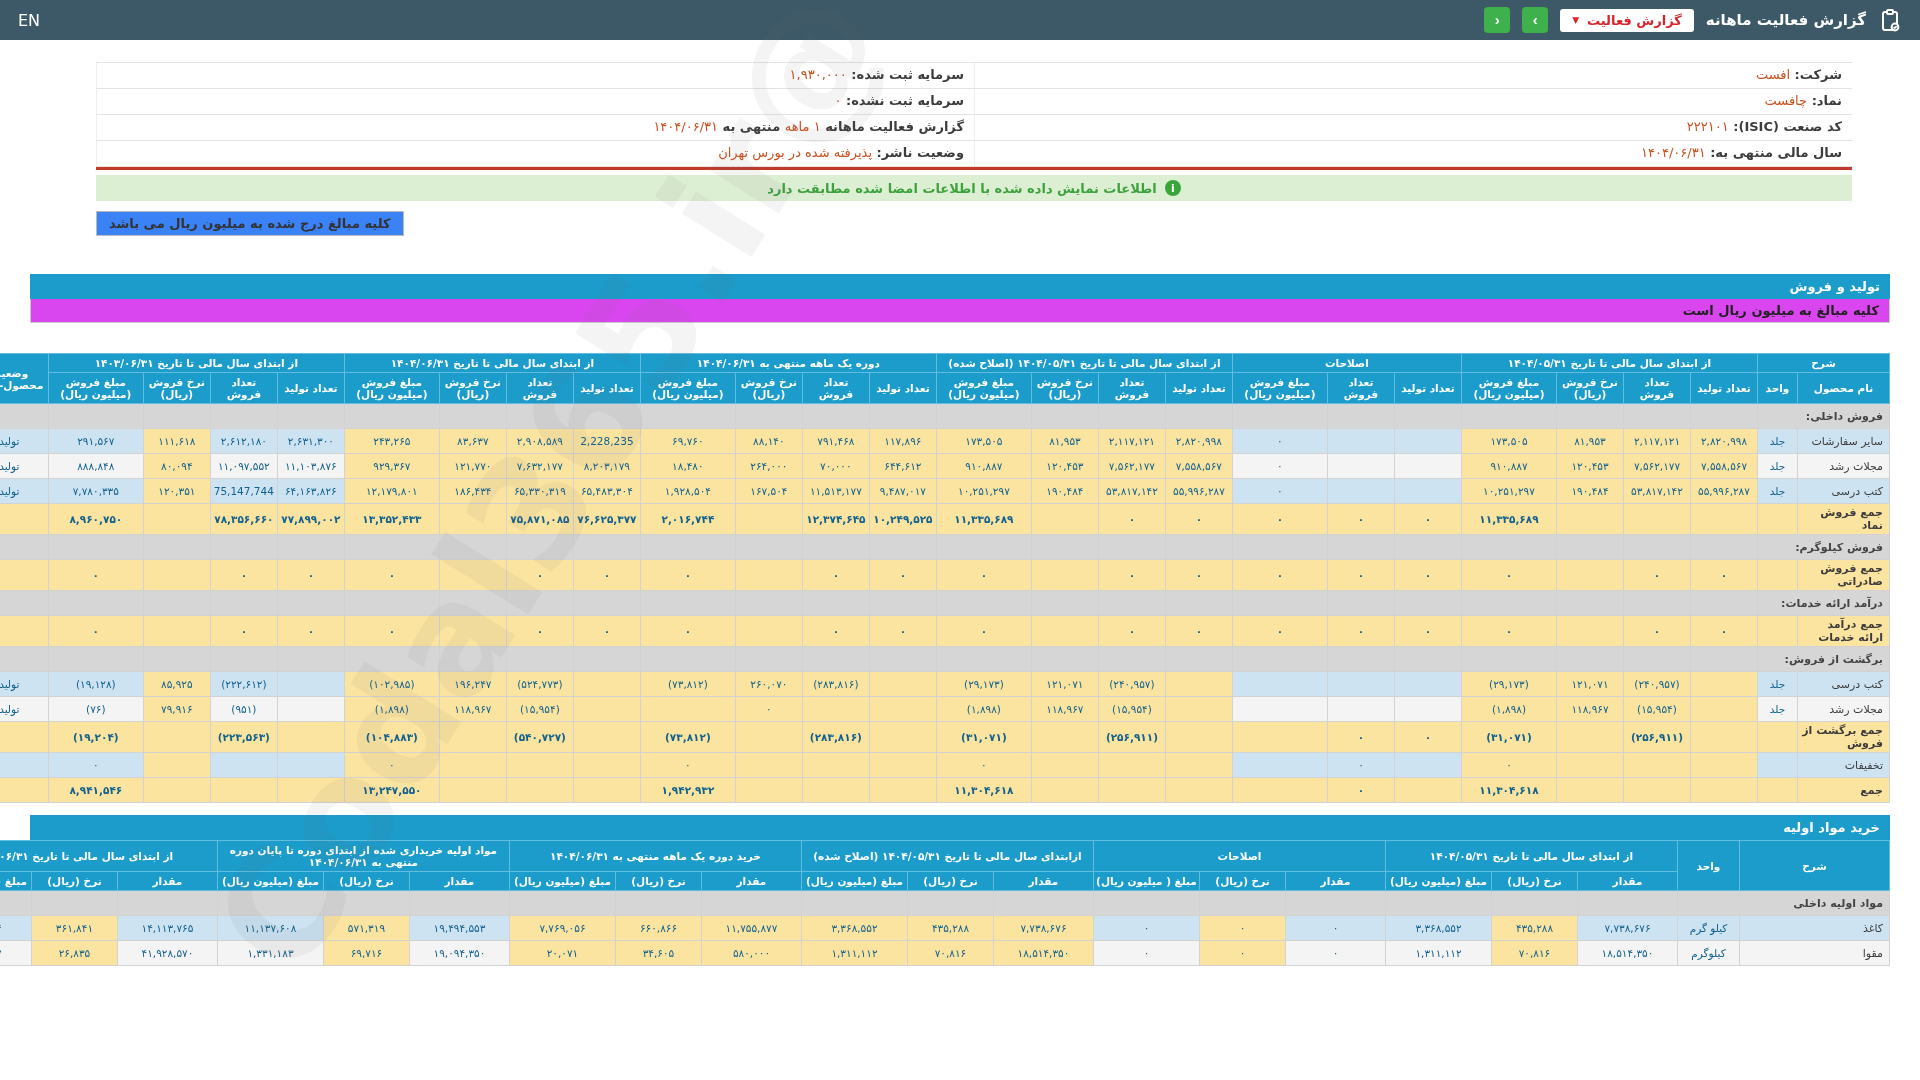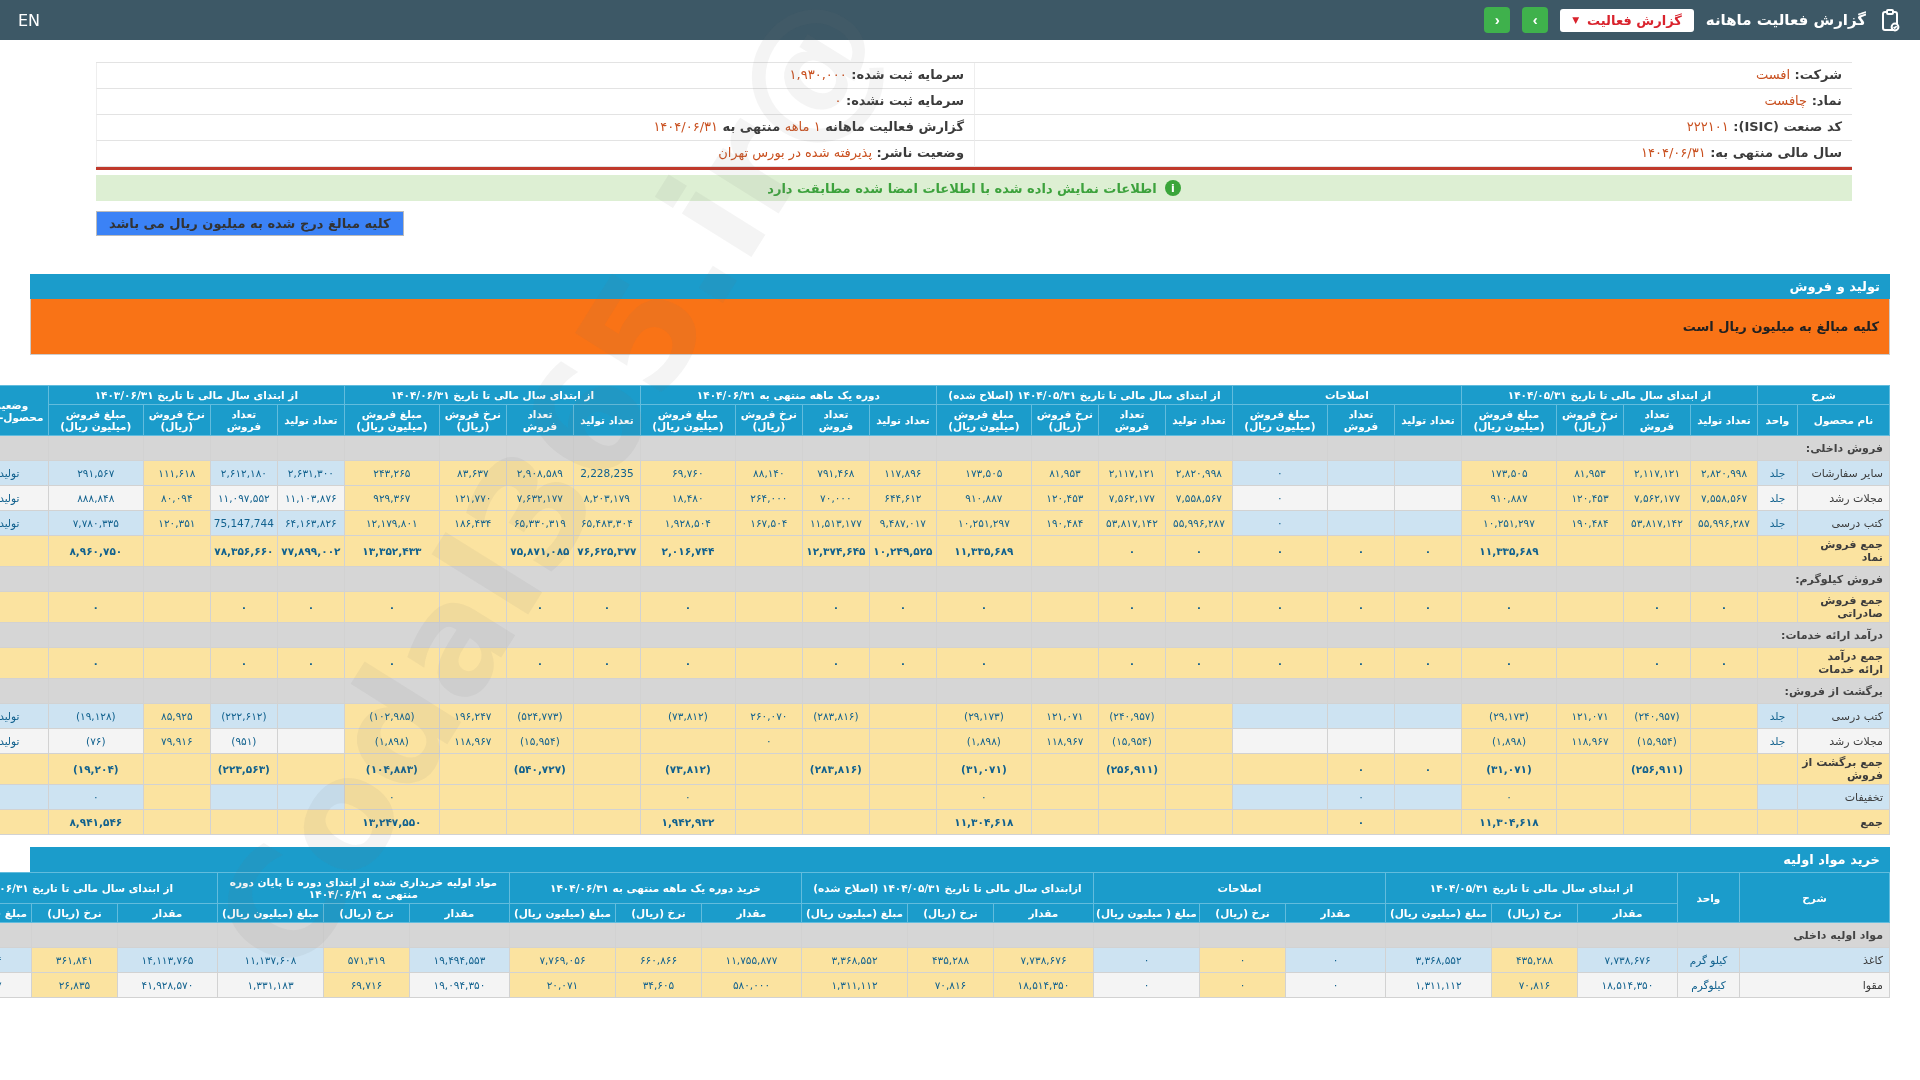--- a/index.html
+++ b/index.html
@@ -30,22 +30,22 @@
   .i-icon { width:16px; height:16px; border-radius:50%; background:#3aa53a; color:#fff;
     font-size:11px; font-weight:bold; display:inline-flex; align-items:center; justify-content:center;
     font-style:normal; }
   .note-line { margin:10px 68px 0 96px; display:flex; justify-content:flex-end; }
   .note-box { border:1px solid #bbb; background:#3b82f6; padding:4px 12px; font-size:13px;
     font-weight:bold; color:#333; }
   
   .report { margin:38px 30px 0 30px; position:relative; }
   .sec-titlebar { background:#1b9ccb; color:#fff; font-size:13px; font-weight:bold;
     padding:5px 10px; }
-  .sec-subtitle { background:#f97316; border:1px solid #ccc; border-top:none; font-size:13px;
-    font-weight:bold; color:#222; padding:20px 10px; }
+  .sec-subtitle { background:#d946ef; border:1px solid #ccc; border-top:none; font-size:13px;
+    font-weight:bold; color:#222; padding:4px 10px; }
   .tbl-gap { height:30px; }
   .tbl-gap2 { height:12px; }
   table.rpt { width:100%; border-collapse:collapse; table-layout:fixed; }
   table.rpt th { background:#1b9ccb; color:#fff; font-size:10.5px; font-weight:bold;
     border:1px solid #62bcdd; padding:3px 2px; text-align:center; }
   table.rpt td { border:1px solid #d2d2d2; font-size:10.5px; padding:2px 3px; text-align:center;
     color:#11618e; height:25px; overflow:hidden; }
   table.rpt td.name { text-align:right; color:#3c3c3c; font-size:11px; padding-right:6px; }
   tr.zb td { background:#cde3f2; }
   tr.zw td { background:#f4f4f4; }

